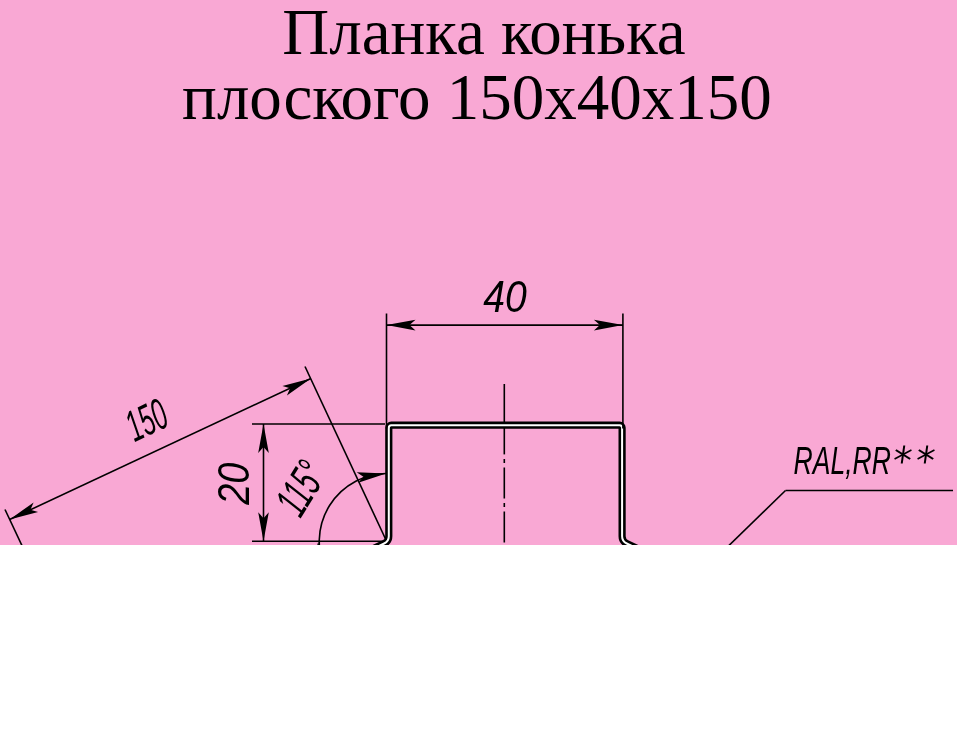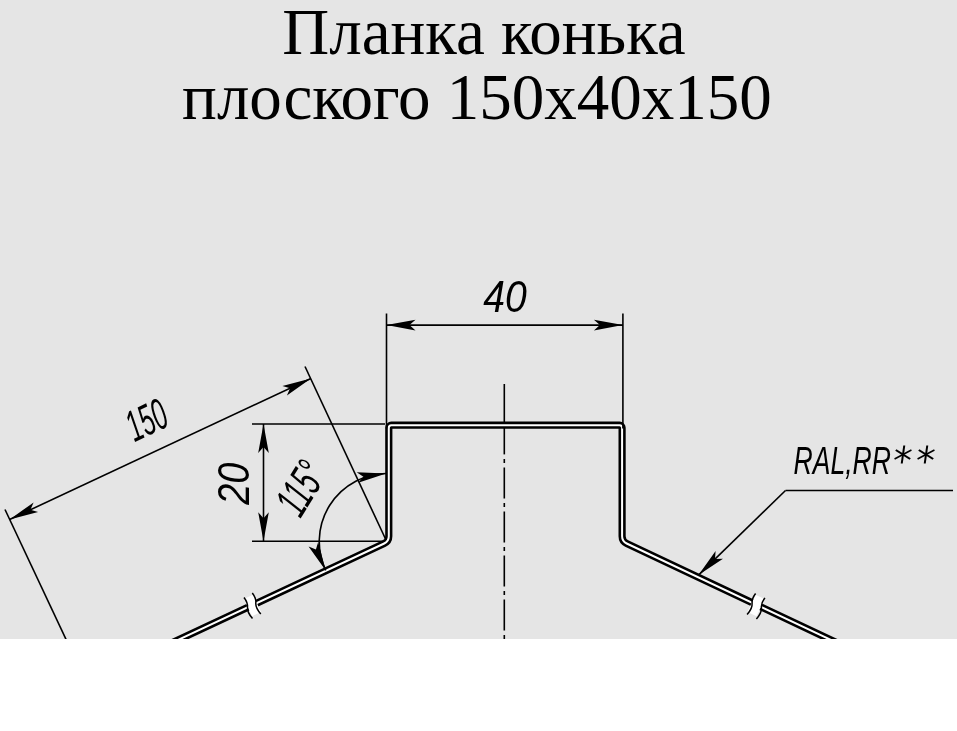--- a/index.html
+++ b/index.html
@@ -1,16 +1,16 @@
 <!DOCTYPE html>
 <html><head>
 <meta charset="utf-8">
 <style>
   html,body{margin:0;padding:0;background:#fff;}
-  .page{position:relative;width:957px;height:639px;background:#e5e5e5;overflow:hidden;}
+  .page{position:relative;width:957px;height:545px;background:#f9a8d4;overflow:hidden;}
   svg{position:absolute;left:0;top:0;}
   .title{font-family:"Liberation Serif",serif;font-size:65px;fill:#000;}
   .dim{font-family:"Liberation Sans",sans-serif;font-style:italic;fill:#000;}
 </style>
 </head>
 <body>
 <div class="page">
 <svg width="957" height="731" viewBox="0 0 957 731">
 
   <text class="title" x="484" y="54" text-anchor="middle">Планка конька</text>

